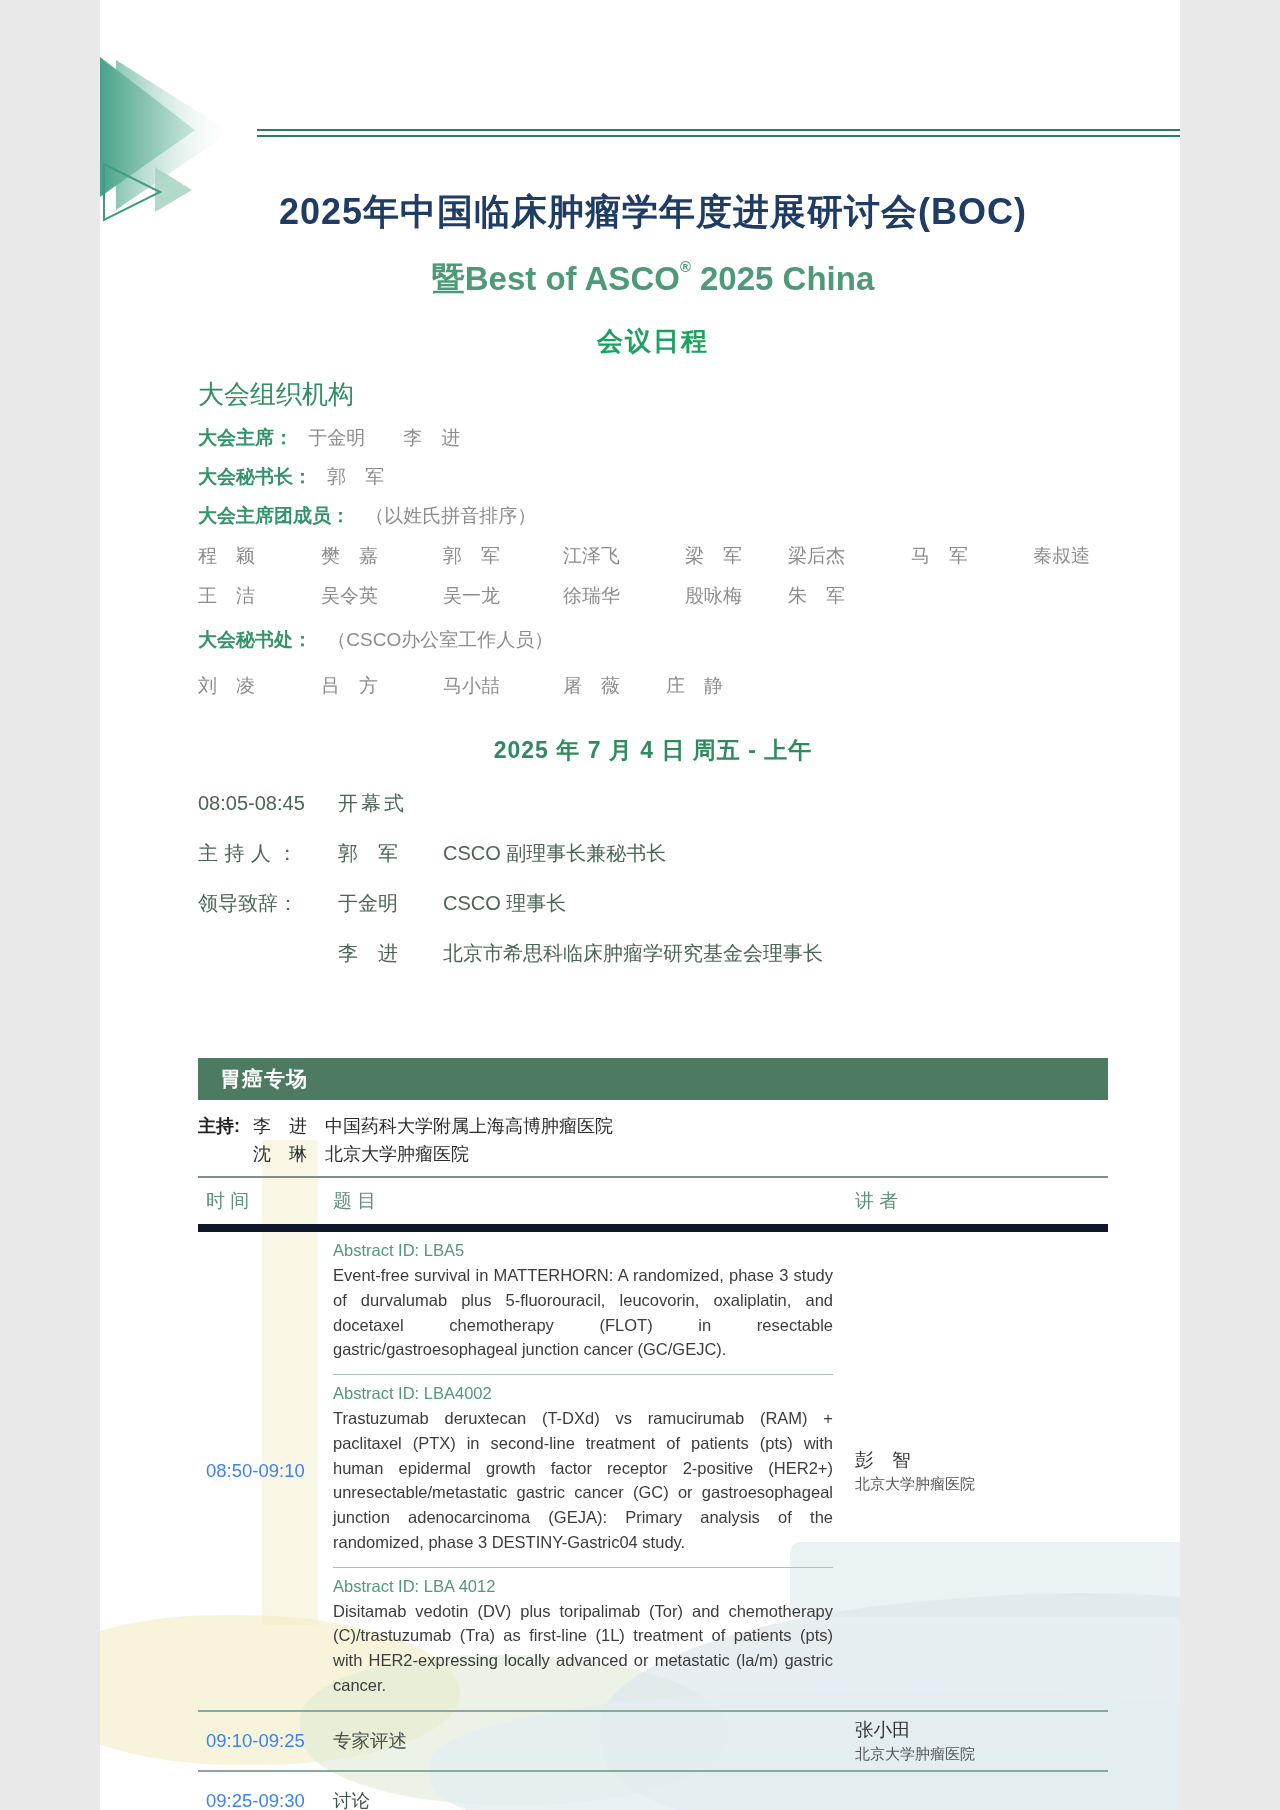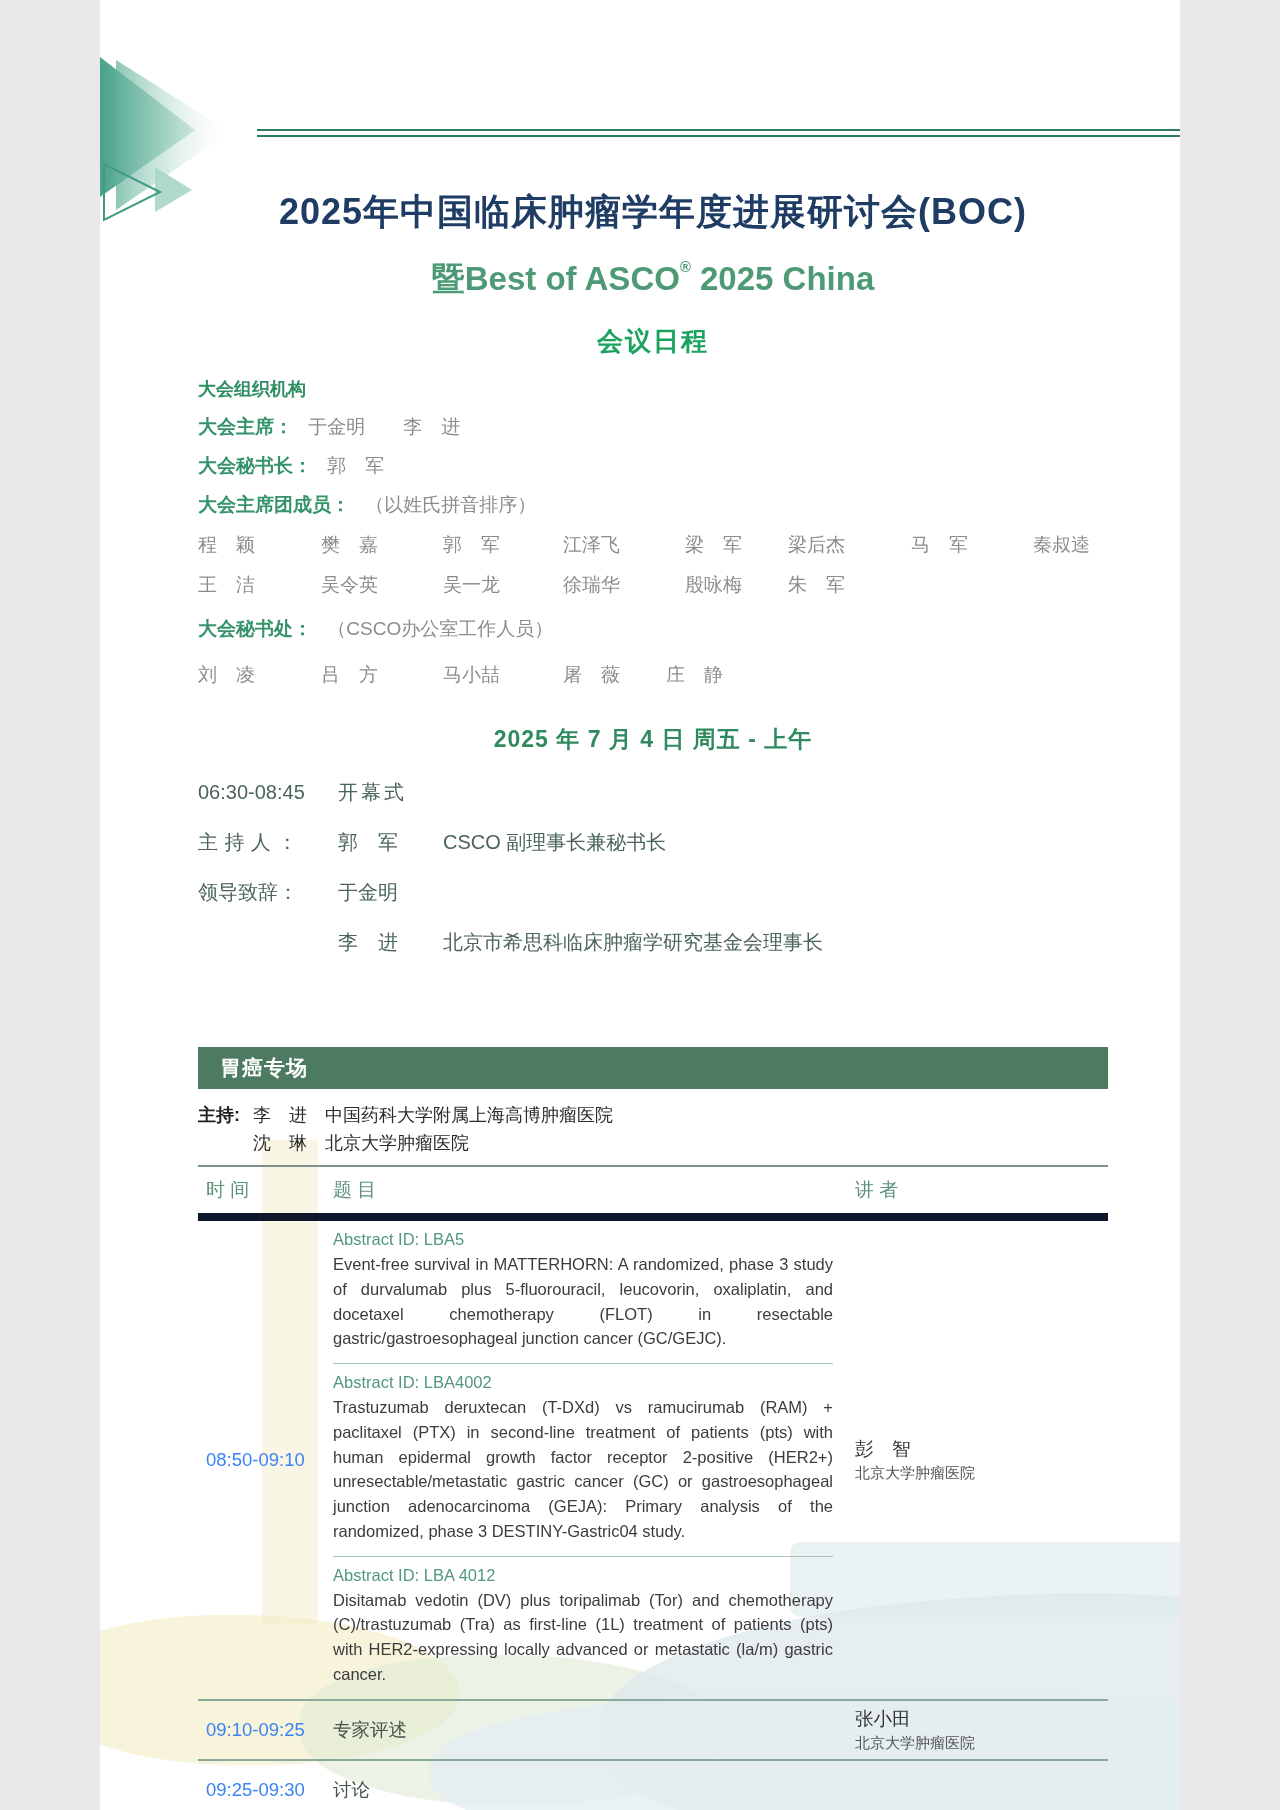--- a/index.html
+++ b/index.html
@@ -22,21 +22,21 @@
     position:absolute;left:157px;top:129px;width:1023px;height:4px;
     border-top:2px solid #2c7c63;border-bottom:2px solid #2c7c63;z-index:1;
   }
   
   .content{position:absolute;left:98px;top:0;width:910px;z-index:2;}
   .title-block{margin-top:188px;text-align:center;}
   .title-main{font-size:36px;font-weight:bold;color:#1e3c64;letter-spacing:1px;margin:0 0 20px 0;}
   .title-sub{font-size:33px;font-weight:bold;color:#4f9a76;margin:0 0 22px 0;}
   .title-sub sup{font-size:0.45em;vertical-align:18px;}
   .title-agenda{font-size:26px;font-weight:bold;color:#1ba25e;margin:0;letter-spacing:2px;}
-  .org-heading{margin-top:18px;font-size:18px;font-weight:bold;color:#2f8f63;}
+  .org-heading{margin-top:18px;font-size:26px;font-weight:normal;color:#2f8f63;}
   .org-row{margin-top:13px;font-size:19px;line-height:26px;}
   .org-label{font-weight:bold;color:#35936a;}
   .org-value{color:#8c8c8c;margin-left:10px;}
   .names-row{display:flex;margin-top:14px;font-size:19px;color:#8c8c8c;}
   .names-row span{display:inline-block;}
   .n1{width:123px;} .n2{width:122px;} .n3{width:120px;} .n4{width:122px;}
   .n5{width:103px;} .n6{width:123px;} .n7{width:122px;}
   .date-heading{margin-top:36px;text-align:center;font-size:23px;font-weight:bold;color:#2f8a5f;letter-spacing:1px;}
   .sched-row{display:grid;grid-template-columns:140px 105px auto;margin-top:24px;font-size:20px;color:#4b6558;line-height:26px;}
   .sched-row .lab{letter-spacing:0.32em;}
@@ -153,31 +153,32 @@
       <span class="n1">刘　凌</span>
       <span class="n2">吕　方</span>
       <span class="n3">马小喆</span>
       <span class="n5">屠　薇</span>
       <span>庄　静</span>
     </div>
 
     <div class="date-heading">2025 年 7 月 4 日  周五 - 上午</div>
 
     <div class="sched-row">
-      <span class="lab tight">06:30-08:45</span>
+      <span class="lab tight">08:05-08:45</span>
       <span class="wide">开幕式</span>
     </div>
     <div class="sched-row">
       <span class="lab">主持人：</span>
       <span>郭　军</span>
       <span>CSCO 副理事长兼秘书长</span>
     </div>
     <div class="sched-row">
       <span class="lab tight">领导致辞：</span>
       <span>于金明</span>
+      <span>CSCO 理事长</span>
     </div>
     <div class="sched-row">
       <span></span>
       <span>李　进</span>
       <span>北京市希思科临床肿瘤学研究基金会理事长</span>
     </div>
 
     <div class="session-bar">胃癌专场</div>
 
     <div class="chairs">

